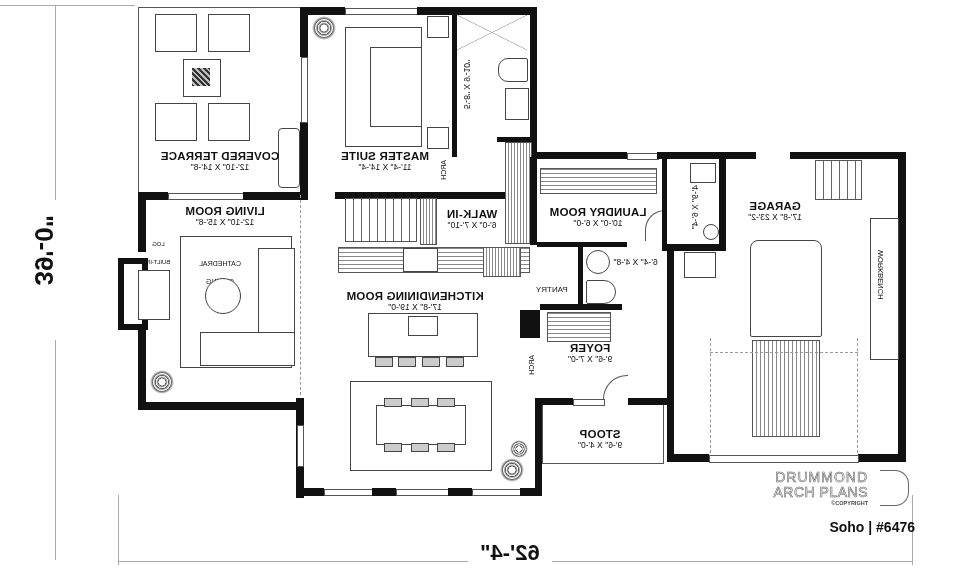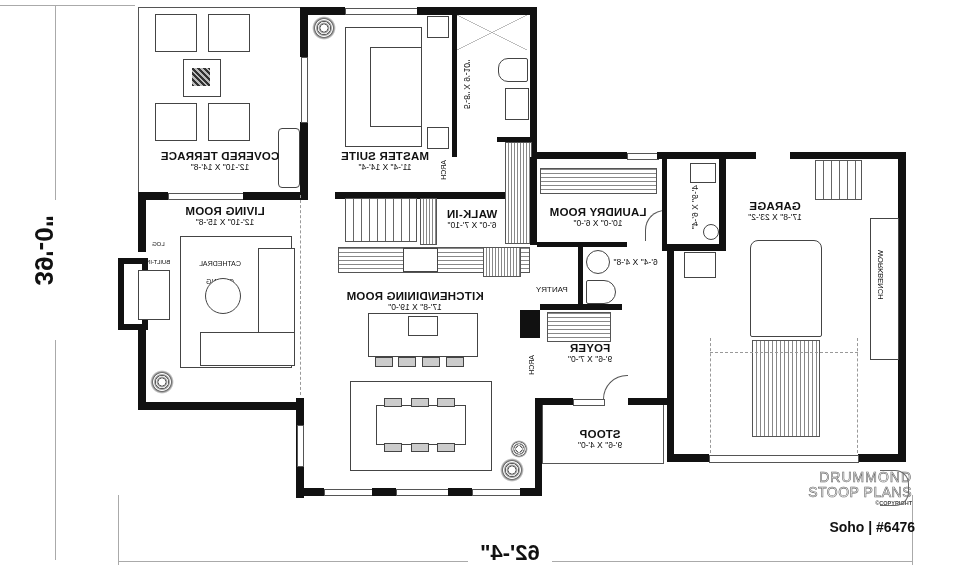--- a/index.html
+++ b/index.html
@@ -222,21 +222,21 @@
   <div class="wall" style="left:535px;top:398px;width:38px;height:7px;"></div>
   <div class="win" style="left:573px;top:399px;width:30px;height:5px;"></div>
   <div class="wall" style="left:628px;top:398px;width:40px;height:7px;"></div>
   <div class="abs" style="left:603px;top:375px;width:24px;height:24px;border-left:1px solid #555;border-top:1px solid #555;border-radius:24px 0 0 0;"></div>
   <div class="abs" style="left:542px;top:405px;width:120px;height:58px;border:1px solid #555;border-top:none;"></div>
   <div class="room-label" style="left:560px;top:428px;width:80px;">
     <span class="mir room-name">STOOP</span>
     <span class="mir room-dim">9'-6" X 4'-0"</span>
   </div>
 
-  <div class="logo" style="left:772px;top:470px;width:140px;">
+  <div class="logo" style="left:728px;top:470px;width:140px;">
     <div style="font-size:14px;color:#fff;-webkit-text-stroke:0.6px #666;letter-spacing:1px;line-height:15px;">DRUMMOND</div>
-    <div style="font-size:14px;color:#fff;-webkit-text-stroke:0.6px #666;letter-spacing:0.5px;line-height:15px;">STOOP PLANS</div>
+    <div style="font-size:14px;color:#fff;-webkit-text-stroke:0.6px #666;letter-spacing:0.5px;line-height:15px;">ARCH PLANS</div>
     <div style="font-size:5.5px;font-weight:bold;color:#444;">©COPYRIGHT</div>
   </div>
   <div class="abs" style="left:880px;top:470px;width:28px;height:34px;border:1px solid #666;border-left:none;border-radius:0 14px 14px 0;"></div>
   <div class="abs" style="left:780px;top:519px;width:135px;text-align:right;font-size:14px;font-weight:bold;">Soho | #6476</div>
 
 </div>
 
 </body></html>

